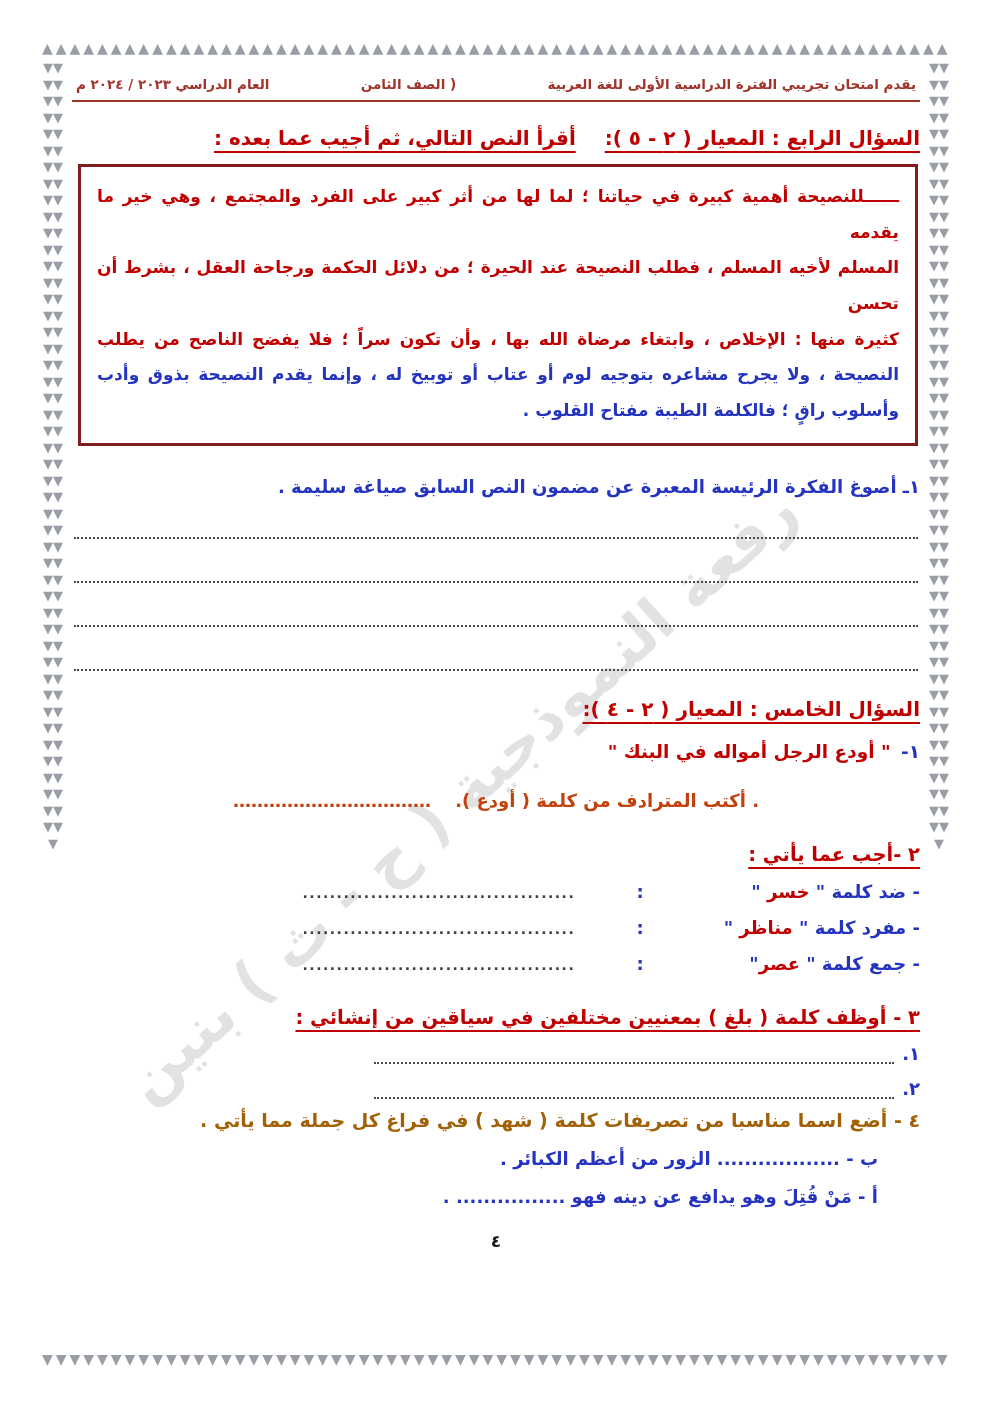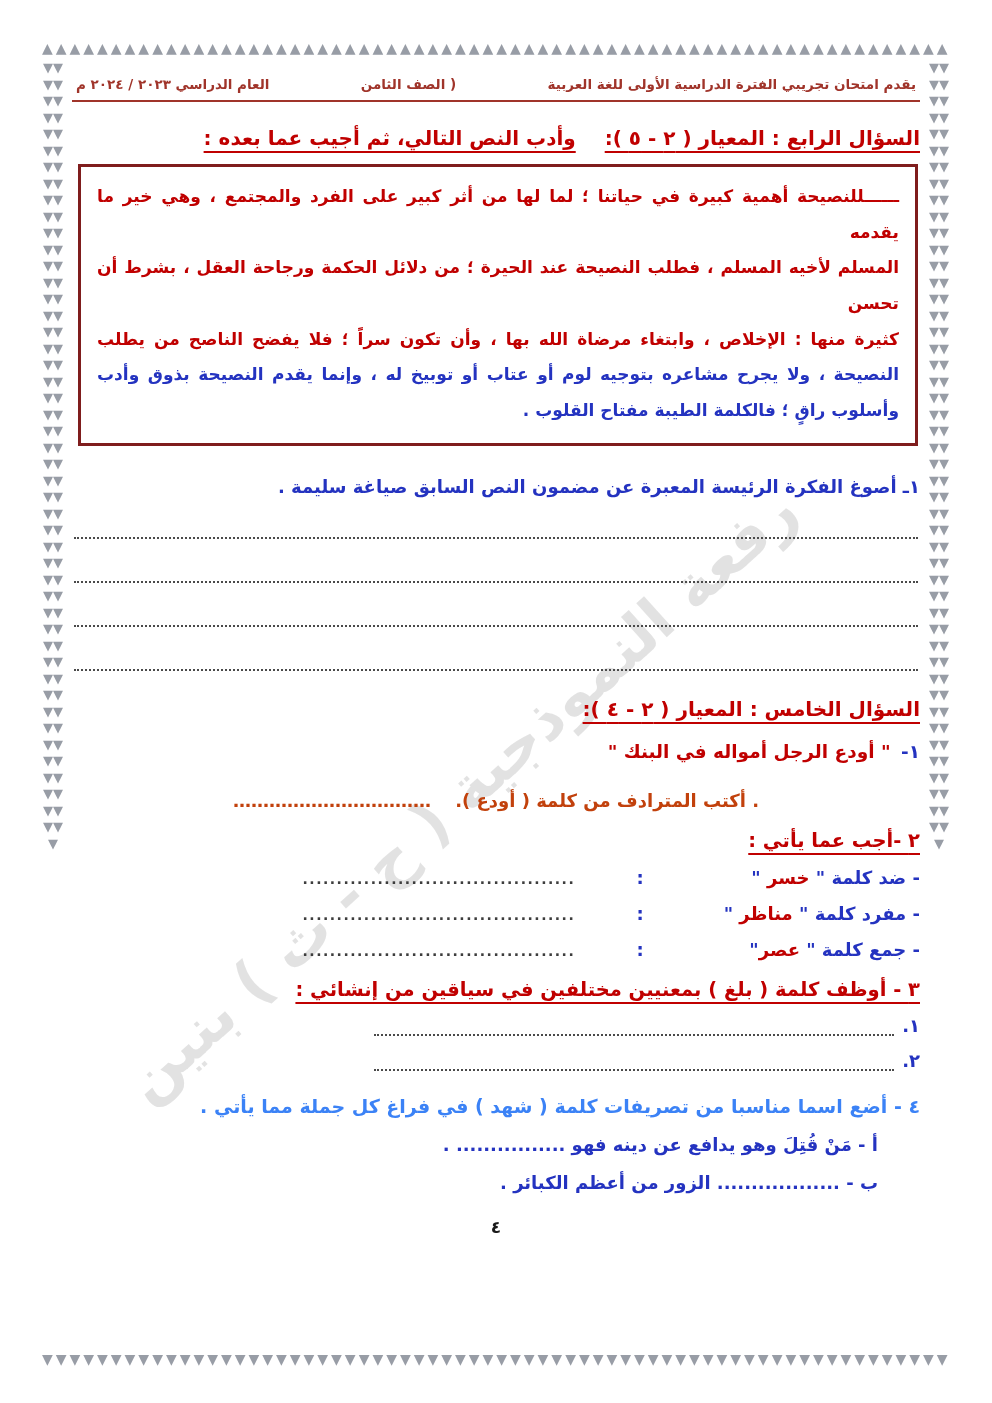--- a/index.html
+++ b/index.html
@@ -38,30 +38,30 @@
   .passage-line.last{text-align-last:right;}
   .q4-item{color:#2433C0;font-size:18px;text-align:right;margin-top:30px;padding-left:6px;}
   .dotline{border-bottom:2.5px dotted #4a4a4a;height:12px;margin:0 2px;}
   .dl1{margin-top:28px;} .dl2{margin-top:30px;} .dl3{margin-top:30px;} .dl4{margin-top:30px;}
   .q5-title{margin-top:26px;text-align:right;color:#C00000;font-size:20px;padding-left:4px;}
   .q5-p1{margin-top:20px;text-align:right;font-size:18.5px;}
   .q5-p1 .num{color:#2433C0;}
   .q5-p1 .quote{color:#C00000;margin-right:4px;}
   .q5-task{margin-top:28px;text-align:center;color:#c2410c;font-size:18px;}
   .q5-task .dots{margin-right:18px;letter-spacing:1px;}
-  .sub-title{margin-top:18px;text-align:right;color:#C00000;font-size:19.5px;}
+  .sub-title{margin-top:32px;text-align:right;color:#C00000;font-size:19.5px;}
   .vocab-row{margin-top:15px;text-align:right;color:#2433C0;font-size:18px;}
   .vocab-text{display:inline-block;min-width:260px;}
   .vocab-row .word{color:#C00000;}
   .vocab-row .colon{display:inline-block;margin:0 10px 0 55px;}
   .vocab-row .dots{font-size:14px;letter-spacing:1.5px;color:#3d3d3d;}
   .p3-row{margin-top:14px;display:flex;align-items:flex-end;color:#2433C0;font-size:18px;padding-left:4px;}
   .p3-row .num{margin-left:8px;}
   .p3-dots{width:520px;border-bottom:2.5px dotted #4a4a4a;height:16px;}
-  .f4-title{margin-top:24px;text-align:right;color:#3b82f6;font-size:19px;}
+  .f4-title{margin-top:10px;text-align:right;color:#a16207;font-size:19px;}
   .f4-line{margin-top:17px;text-align:right;color:#2433C0;font-size:18px;padding-right:42px;}
   .page-num{margin-top:24px;text-align:center;color:#1a1a1a;font-size:17px;}
 </style>
 </head>
 <body>
 
 <div class="page">
 
   <div class="tri tri-top">▲▲▲▲▲▲▲▲▲▲▲▲▲▲▲▲▲▲▲▲▲▲▲▲▲▲▲▲▲▲▲▲▲▲▲▲▲▲▲▲▲▲▲▲▲▲▲▲▲▲▲▲▲▲▲▲▲▲▲▲▲▲▲▲▲▲▲▲▲▲</div>
   <div class="tri tri-bottom">▼▼▼▼▼▼▼▼▼▼▼▼▼▼▼▼▼▼▼▼▼▼▼▼▼▼▼▼▼▼▼▼▼▼▼▼▼▼▼▼▼▼▼▼▼▼▼▼▼▼▼▼▼▼▼▼▼▼▼▼▼▼▼▼▼▼▼▼▼▼</div>
@@ -73,21 +73,21 @@
   <div class="content">
 
     <div class="exam-header">
       <span>يقدم امتحان تجريبي الفترة الدراسية الأولى للغة العربية</span>
       <span>( الصف الثامن</span>
       <span>العام الدراسي ٢٠٢٣ / ٢٠٢٤ م</span>
     </div>
 
     <div class="q4-title">
       <span class="u seg">السؤال الرابع : المعيار  ( ٢ - ٥ ):</span>
-      <span class="u">وأدب النص التالي، ثم أجيب عما بعده :</span>
+      <span class="u">أقرأ النص التالي، ثم أجيب عما بعده :</span>
     </div>
 
     <div class="passage-box">
       <div class="passage-line">ــــــللنصيحة أهمية كبيرة في حياتنا ؛ لما لها من أثر كبير على الفرد والمجتمع ، وهي خير ما يقدمه</div>
       <div class="passage-line">المسلم لأخيه المسلم ، فطلب النصيحة عند الحيرة ؛ من دلائل الحكمة ورجاحة العقل ، بشرط أن تحسن</div>
       <div class="passage-line">كثيرة منها : الإخلاص ، وابتغاء مرضاة الله بها ، وأن تكون سراً ؛ فلا يفضح الناصح من يطلب</div>
       <div class="passage-line blue">النصيحة ، ولا يجرح مشاعره بتوجيه لوم أو عتاب أو توبيخ له ، وإنما يقدم النصيحة بذوق وأدب</div>
       <div class="passage-line blue last">وأسلوب راقٍ ؛ فالكلمة الطيبة مفتاح القلوب .</div>
     </div>
 
@@ -140,19 +140,19 @@
     <div class="p3-row">
       <span class="num">١.</span>
       <div class="p3-dots"></div>
     </div>
     <div class="p3-row">
       <span class="num">٢.</span>
       <div class="p3-dots"></div>
     </div>
 
     <div class="f4-title">٤ -  أضع اسما مناسبا من تصريفات  كلمة ( شهد ) في  فراغ كل جملة مما يأتي  .</div>
+    <div class="f4-line">ب -  .................. الزور من أعظم الكبائر   .</div>
     <div class="f4-line">أ - مَنْ قُتِلَ وهو يدافع عن دينه فهو  ................   .</div>
-    <div class="f4-line">ب -  .................. الزور من أعظم الكبائر   .</div>
 
     <div class="page-num">٤</div>
 
   </div>
 </div>
 
 </body></html>

